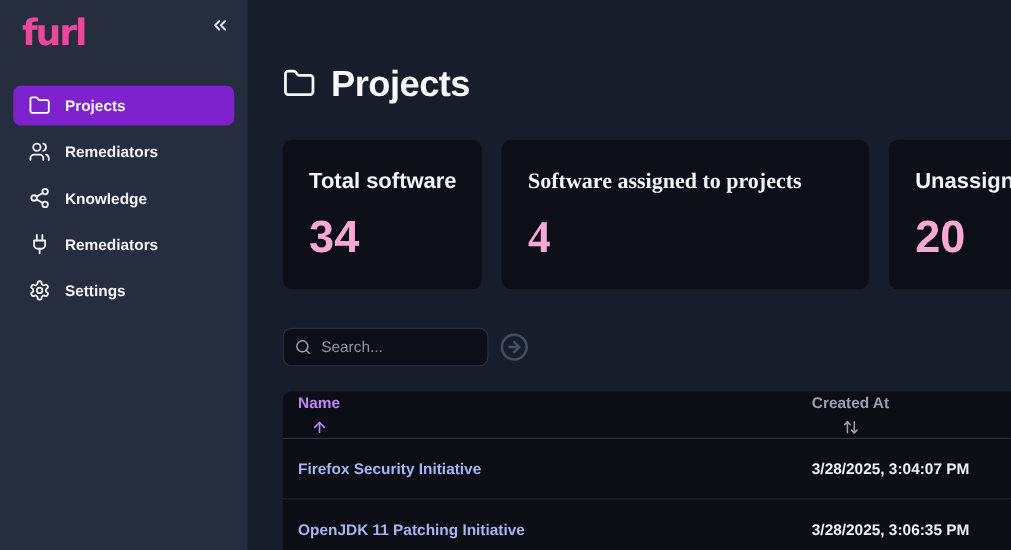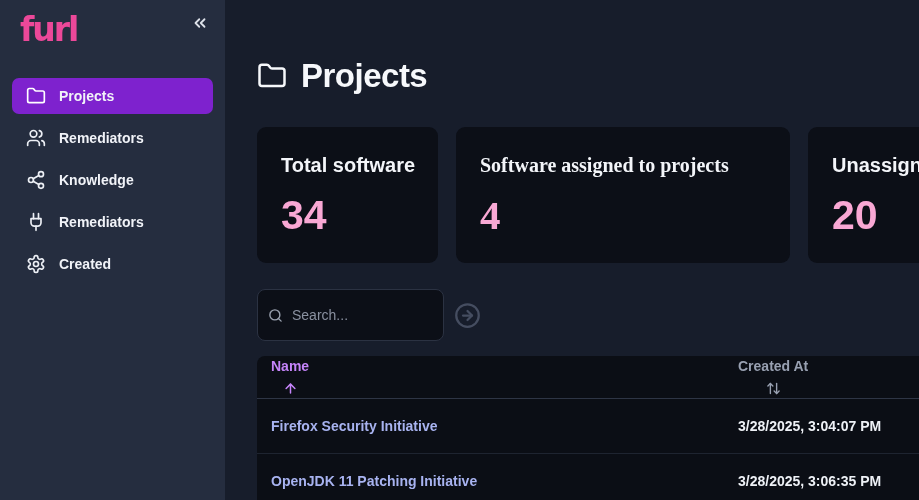--- a/index.html
+++ b/index.html
@@ -77,21 +77,21 @@
   }
   .stat-value {
     margin-top: 14px; font-size: 41px; font-weight: 800; color: #f9a8d4;
     line-height: 46px;
   }
 
   .search-row {
     display: flex; align-items: center; gap: 10px; margin-top: 34px; height: 36px;
   }
   .search-box {
-    width: 187px; height: 52px;
+    width: 187px; height: 35px;
     background: #0c0f17; border: 1px solid #2b3242; border-radius: 8px;
     display: flex; align-items: center; padding: 0 10px; gap: 9px;
   }
   .search-box .icn { color: #9aa1af; display: flex; }
   .search-box input {
     background: transparent; border: none; outline: none;
     color: #e7eaf0; font-size: 14px; width: 130px;
     font-family: "Liberation Sans", sans-serif;
   }
   .search-box input::placeholder { color: #8a91a0; }
@@ -187,21 +187,21 @@
         <span>Remediators</span>
       </div>
 
       <div class="nav-item">
         <span class="icn">
           <svg class="ic" width="20" height="20" viewBox="0 0 24 24" fill="none" stroke="currentColor" stroke-width="2" stroke-linecap="round" stroke-linejoin="round">
               <path d="M12.22 2h-.44a2 2 0 0 0-2 2v.18a2 2 0 0 1-1 1.73l-.43.25a2 2 0 0 1-2 0l-.15-.08a2 2 0 0 0-2.73.73l-.22.38a2 2 0 0 0 .73 2.73l.15.1a2 2 0 0 1 1 1.72v.51a2 2 0 0 1-1 1.74l-.15.09a2 2 0 0 0-.73 2.73l.22.38a2 2 0 0 0 2.73.73l.15-.08a2 2 0 0 1 2 0l.43.25a2 2 0 0 1 1 1.73V20a2 2 0 0 0 2 2h.44a2 2 0 0 0 2-2v-.18a2 2 0 0 1 1-1.73l.43-.25a2 2 0 0 1 2 0l.15.08a2 2 0 0 0 2.73-.73l.22-.39a2 2 0 0 0-.73-2.73l-.15-.08a2 2 0 0 1-1-1.74v-.5a2 2 0 0 1 1-1.74l.15-.09a2 2 0 0 0 .73-2.73l-.22-.38a2 2 0 0 0-2.73-.73l-.15.08a2 2 0 0 1-2 0l-.43-.25a2 2 0 0 1-1-1.73V4a2 2 0 0 0-2-2z"></path>
               <circle cx="12" cy="12" r="3"></circle>
             </svg>
         </span>
-        <span>Created</span>
+        <span>Settings</span>
       </div>
     </nav>
   </aside>
 
   <main class="main">
 
     <div class="page-header">
       <span class="folder-big">
         <svg class="ic" width="30" height="30" viewBox="0 0 24 24" fill="none" stroke="currentColor" stroke-width="2" stroke-linecap="round" stroke-linejoin="round">
             <path d="M20 20a2 2 0 0 0 2-2V8a2 2 0 0 0-2-2h-7.9a2 2 0 0 1-1.69-.9L9.6 3.9A2 2 0 0 0 7.93 3H4a2 2 0 0 0-2 2v13a2 2 0 0 0 2 2Z"></path>

